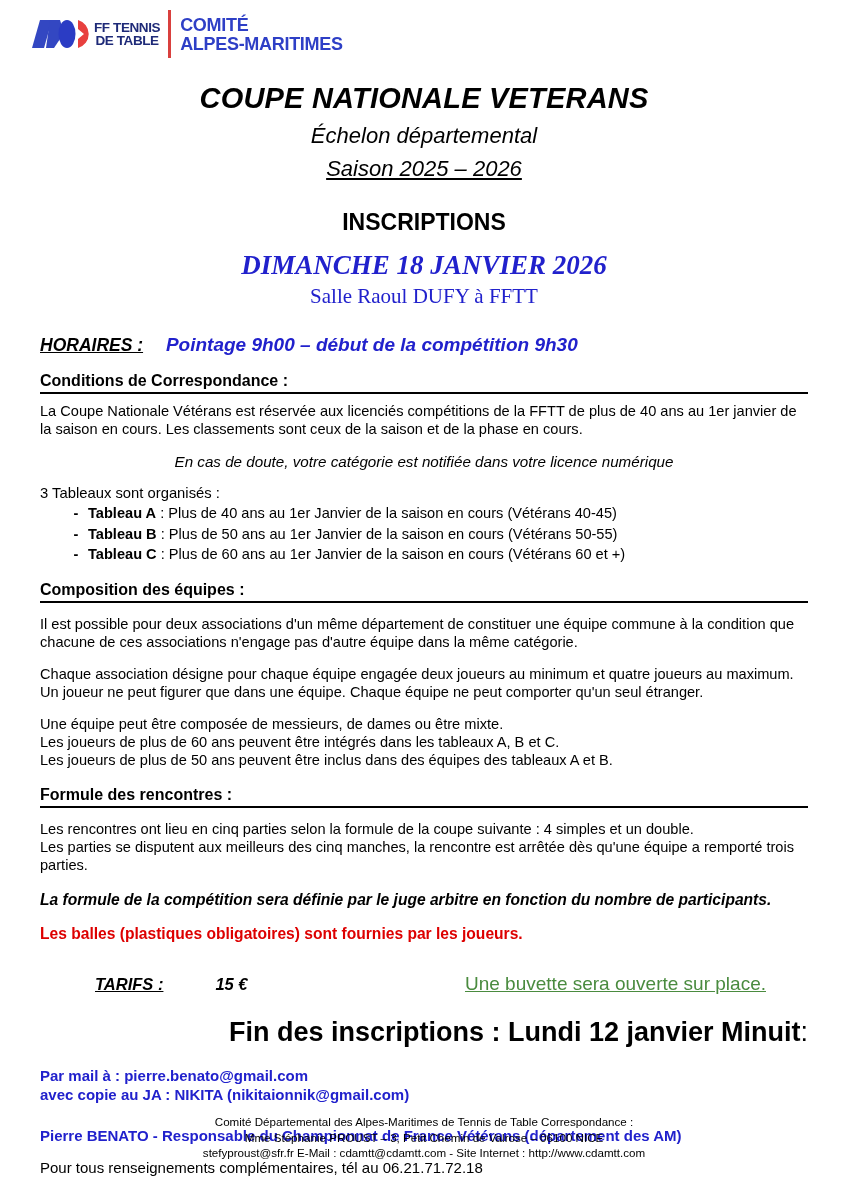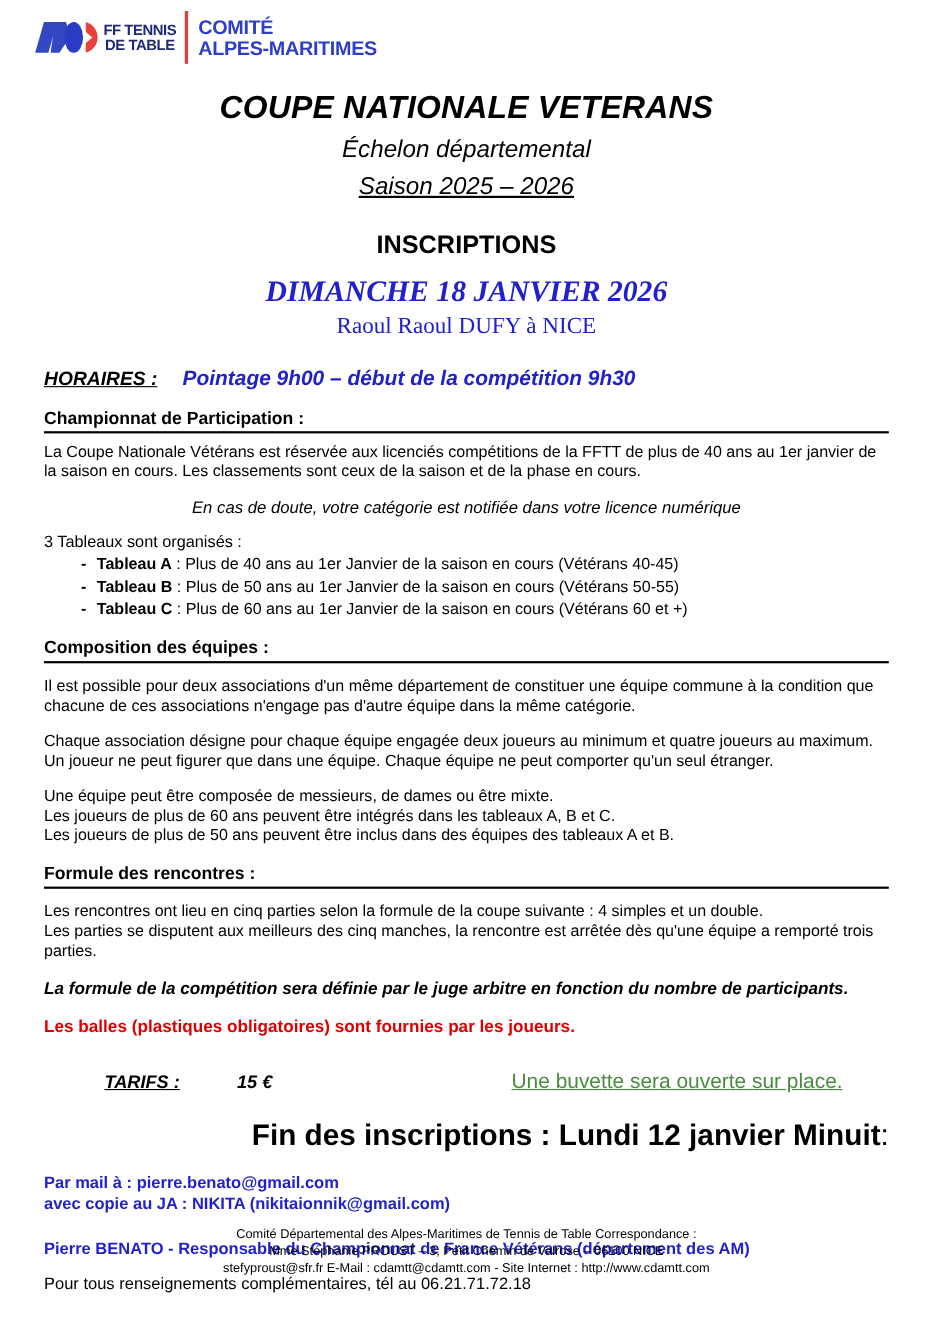--- a/index.html
+++ b/index.html
@@ -90,31 +90,31 @@
       </div>
     </div>
   </header>
 
   <section class="title-block">
     <div class="title-main">COUPE NATIONALE VETERANS</div>
     <div class="title-sub1">Échelon départemental</div>
     <div class="title-sub2">Saison 2025 – 2026</div>
     <div class="inscriptions">INSCRIPTIONS</div>
     <div class="event-date">DIMANCHE 18 JANVIER 2026</div>
-    <div class="event-venue">Raoul Raoul DUFY à NICE</div>
+    <div class="event-venue">Salle Raoul DUFY à FFTT</div>
   </section>
 
   <div class="content">
 
     <div class="horaires-row">
       <span class="horaires-label">HORAIRES :</span>
       <span class="horaires-value">Pointage 9h00 – début de la compétition 9h30</span>
     </div>
 
-    <h2 class="sec-heading" style="margin-bottom:0;">Championnat de Participation :</h2>
+    <h2 class="sec-heading" style="margin-bottom:0;">Conditions de Correspondance :</h2>
     <p class="body-p">La Coupe Nationale Vétérans est réservée aux licenciés compétitions de la FFTT de plus de 40 ans au 1er janvier de la saison en cours. Les classements sont ceux de la saison et de la phase en cours.</p>
     <p class="note-center">En cas de doute, votre catégorie est notifiée dans votre licence numérique</p>
     <p class="tables-intro" style="margin-bottom:2px;">3 Tableaux sont organisés :</p>
 
     <div class="table-item">
       <span class="table-bullet">-</span>
       <span><span class="table-label">Tableau A</span> <span>: Plus de 40 ans au 1er Janvier de la saison en cours (Vétérans 40-45)</span></span>
     </div>
     <div class="table-item">
       <span class="table-bullet">-</span>

